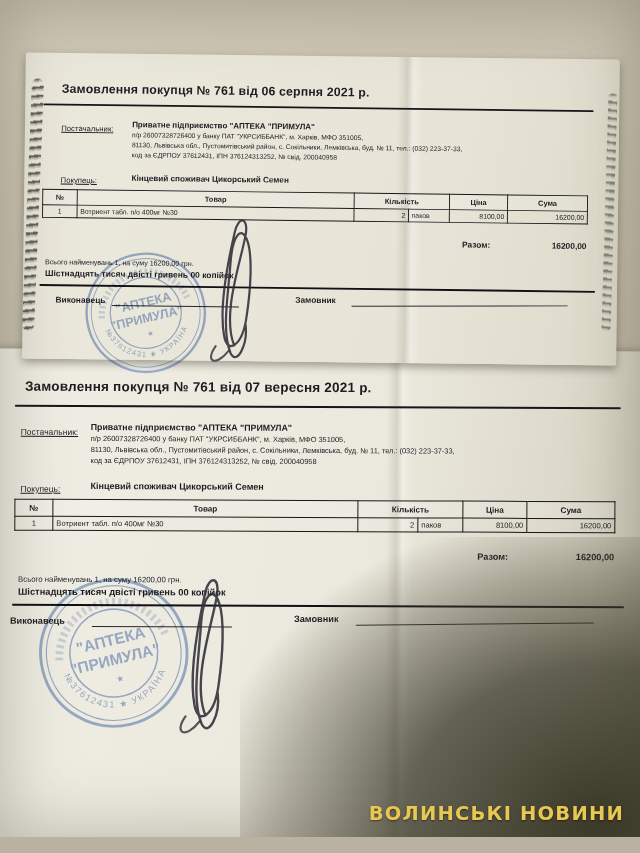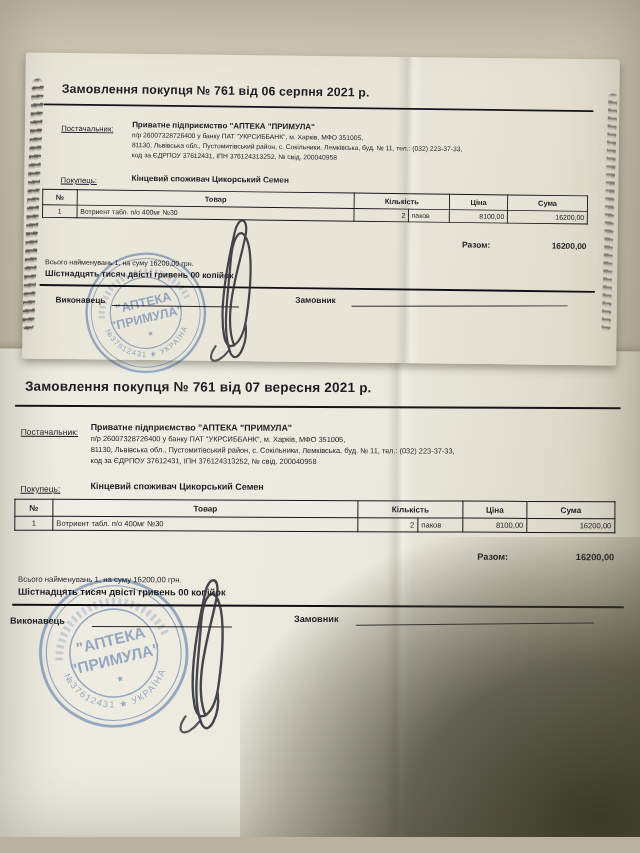--- a/index.html
+++ b/index.html
@@ -221,13 +221,14 @@
     </svg>
 
     <svg class="signature" viewBox="0 0 84 184">
       <path d="M44,152 C30,118 50,62 55,32 C58,13 47,11 43,30 C36,62 27,112 33,142 C37,163 53,152 57,121 C61,92 63,56 57,39 C51,22 41,31 39,62 C37,96 30,136 40,160 C47,175 59,151 56,129" fill="none" stroke="#2e2e38" stroke-width="2.4" stroke-linecap="round" opacity=".88"></path>
       <path d="M38,158 C24,176 12,170 24,153" fill="none" stroke="#2e2e38" stroke-width="2.2" stroke-linecap="round" opacity=".8"></path>
     </svg>
   </div>
 
   <div class="vignette"></div>
   <div class="corner-shade"></div>
+  <div class="watermark">ВОЛИНСЬКІ НОВИНИ</div>
 </div>
 
 </body></html>

